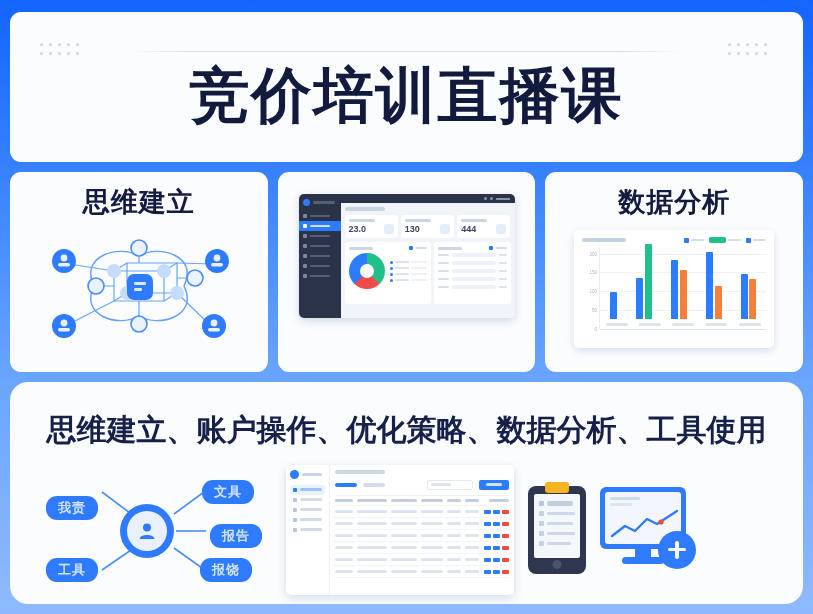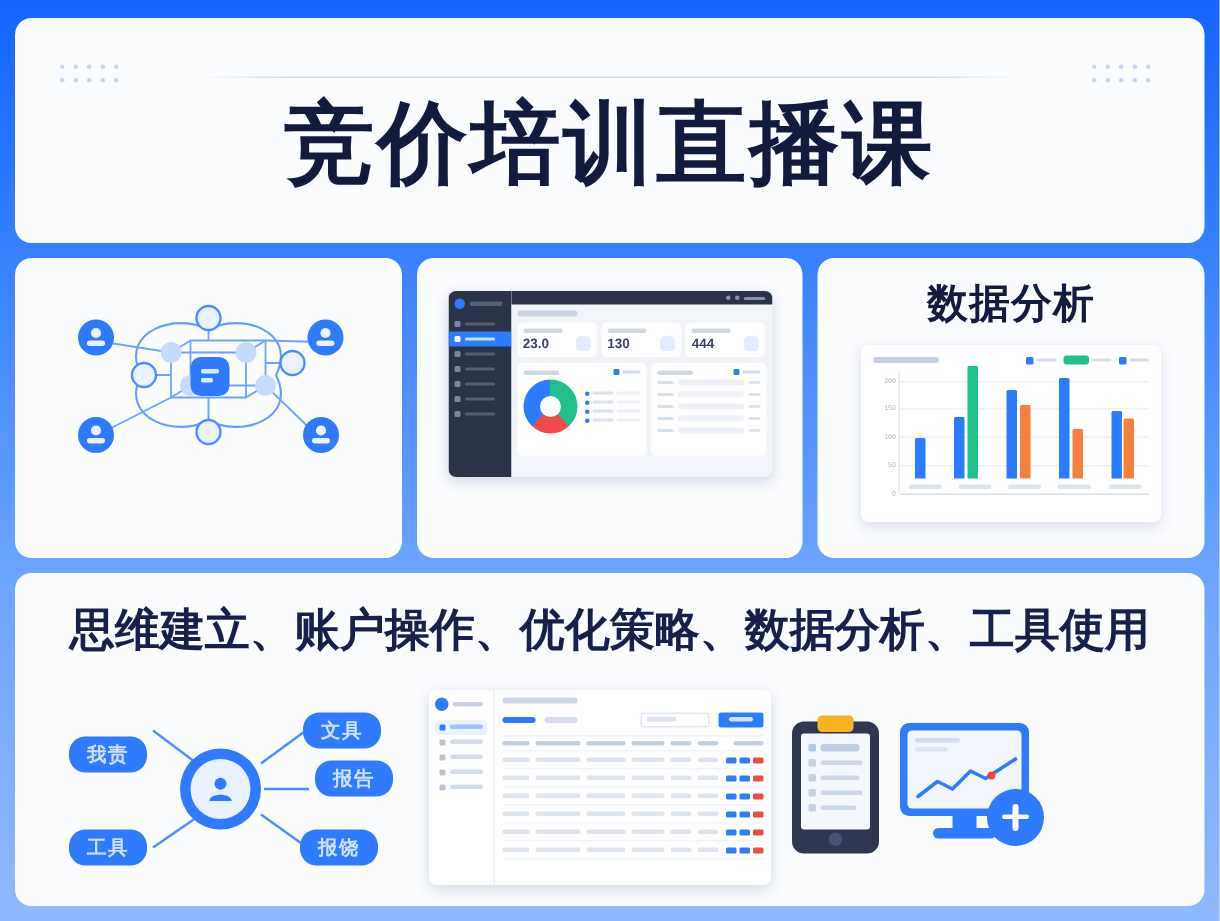--- a/index.html
+++ b/index.html
@@ -92,21 +92,21 @@
   .yaxis span { position: absolute; right: 2px; font-size: 4.6px; color: #aab4c6; transform: translateY(-50%); }
   .bars { flex: 1; position: relative; border-left: 1px solid #e8edf4; }
   .grid { position: absolute; left: 0; right: 0; height: 1px; background: #eef2f7; }
   .groups { position: absolute; inset: 0 0 10px 0; display: flex; align-items: flex-end; justify-content: space-around; }
   .grp { display: flex; align-items: flex-end; gap: 1.5px; }
   .bar { width: 7px; border-radius: 1px 1px 0 0; }
   .xlabels { position: absolute; left: 0; right: 0; bottom: 0; height: 10px; display: flex; align-items: center; justify-content: space-around; }
   .xlabels i { height: 3px; width: 22px; background: #dde4ee; border-radius: 2px; display: block; }
 
   
-  .bottom { flex: 1; display: flex; flex-direction: column; align-items: center; padding-top: 18px; }
+  .bottom { flex: 1; display: flex; flex-direction: column; align-items: center; padding-top: 28px; border-radius: 18px; }
   .banner { font-size: 30px; font-weight: 700; color: #16204a; letter-spacing: 0px; white-space: nowrap; }
   .bot-row { flex: 1; width: 100%; display: flex; align-items: center; padding: 4px 14px 0; gap: 10px; }
 
   
   .mind { position: relative; width: 252px; height: 124px; flex: none; }
   .pill { position: absolute; background: #2f7bff; color: #cfe2ff; border-radius: 11px;
           font-size: 13px; font-weight: 700; padding: 3px 12px; letter-spacing: 1px; }
   .hub { position: absolute; left: 96px; top: 36px; width: 54px; height: 54px; border-radius: 50%;
          background: #2f7bff; display: flex; align-items: center; justify-content: center; }
   .hub .inner { width: 40px; height: 40px; border-radius: 50%; background: #e9f1ff; display: flex; align-items: center; justify-content: center; }
@@ -193,20 +193,21 @@
         <i></i>
         <i></i>
         <i></i>
     </div>
     <div class="hdr-title">竞价培训直播课</div>
   </div>
 
   <div class="row3">
 
     <div class="card col">
+      <div class="col-title">思维建立</div>
       <svg class="net" width="200" height="120" viewBox="0 0 200 120">
         <g stroke="#4a8dff" stroke-width="1.4" fill="none" opacity="0.85">
           <path d="M55 60 C 40 30, 80 18, 100 30 C 120 18, 160 30, 145 60 C 160 90, 120 102, 100 90 C 80 102, 40 90, 55 60 Z"></path>
         </g>
         <g stroke="#6ba3ff" stroke-width="1.2" fill="none">
           <path d="M75 45 L125 45 L125 75 L75 75 Z"></path>
           <path d="M88 37 L138 37 L138 67 L88 67 Z"></path>
           <path d="M75 45 L88 37 M125 45 L138 37 M125 75 L138 67 M75 75 L88 67"></path>
           <path d="M100 22 L100 37 M100 75 L100 98 M57 60 L75 60 M138 52 L156 52"></path>
           <path d="M30 38 L75 45 M175 38 L138 37 M30 98 L75 75 M172 100 L138 67"></path>
@@ -461,21 +462,21 @@
           <g stroke="#4a8dff" stroke-width="1.6" fill="none">
             <path d="M78 24 L110 48"></path>
               <path d="M150 46 L180 24"></path>
             <path d="M152 63 L182 63"></path>
               <path d="M78 102 L110 80"></path>
             <path d="M150 80 L178 100"></path>
           </g>
         </svg>
         <div class="pill" style="left:22px; top:28px;">我责</div>
         <div class="pill" style="left:178px; top:12px;">文具</div>
-        <div class="pill" style="left:186px; top:44px;">报告</div>
+        <div class="pill" style="left:186px; top:56px;">报告</div>
         <div class="pill" style="left:22px; top:90px;">工具</div>
         <div class="pill" style="left:176px; top:90px;">报饶</div>
         <div class="hub">
           <div class="inner">
             <svg width="22" height="22" viewBox="0 0 22 22">
               <circle cx="11" cy="7.5" r="4" fill="#2f7bff"></circle>
               <path d="M3.5 19 C4 13.5, 18 13.5, 18.5 19 Z" fill="#2f7bff"></path>
             </svg>
           </div>
         </div>

